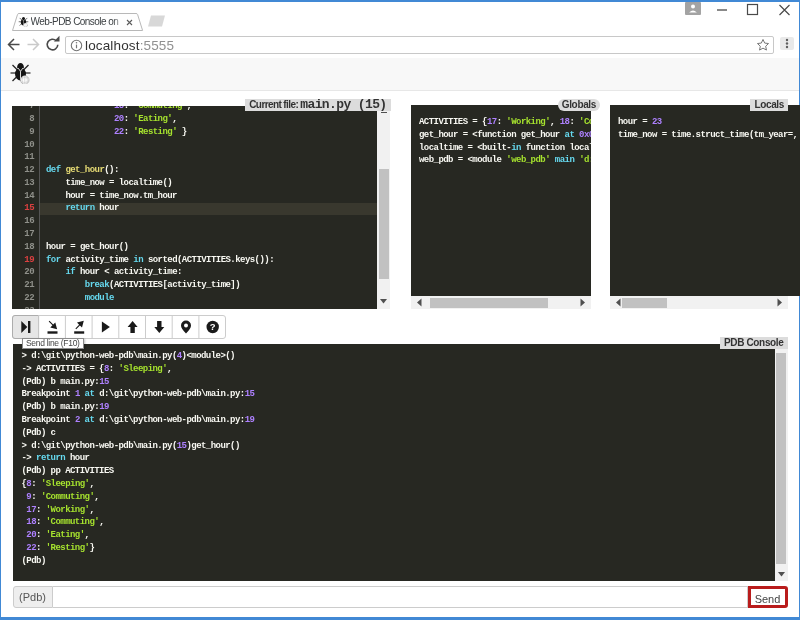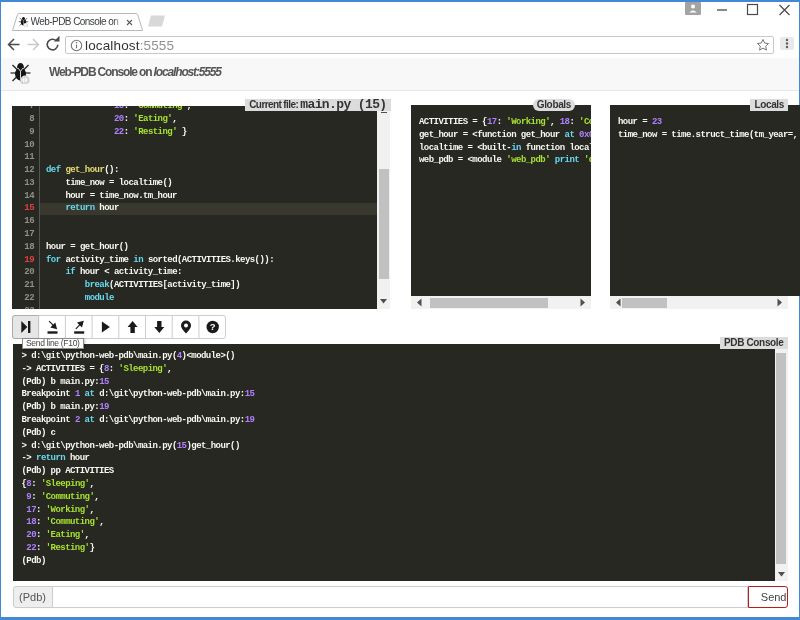--- a/index.html
+++ b/index.html
@@ -83,21 +83,20 @@
     <line x1="5" y1="8" x2="37" y2="40"></line>
         <line x1="37" y1="8" x2="5" y2="40"></line>
     <line x1="1" y1="24" x2="41" y2="24"></line>
   </g>
   <ellipse cx="21" cy="26" rx="11" ry="13" fill="#141414"></ellipse>
   <path d="M14 13 Q15 4 21 4 Q27 4 28 13 L21 19 Z" fill="#141414"></path>
   <path d="M16 14 L21 20.5 L26 14 M21 20.5 V38" stroke="#fafafa" stroke-width="1.7" fill="none"></path>
   <circle cx="29.5" cy="38" r="8.5" fill="#fdfdfd" stroke="#999" stroke-width="1.2"></circle>
   <path d="M23 34.5 q6.5 -3 13 0 M23 41.5 q6.5 3 13 0 M29.5 29.5 v17 M25.2 31 q-2 7 0 14 M33.8 31 q2 7 0 14" stroke="#b5b5b5" stroke-width="0.9" fill="none"></path>
 </svg>
-<div class="abs" style="left:49px;top:65.5px;font-size:12px;font-weight:bold;color:#555;letter-spacing:-1.15px;line-height:13px">Web-PDB Console on <i>localhost:5555</i></div>
 
 <div class="panel" id="filepanel" style="left:12px;top:105.5px;width:378px;height:203.5px">
   <div class="abs" style="left:27.5px;top:97px;width:337.5px;height:12.8px;background:#39382e"></div>
   <div class="abs" style="left:27px;top:0;width:1px;height:203.5px;background:#555"></div>
   <pre class="abs" id="gut" style="left:0;top:-5.4px;width:22px;text-align:right;color:#8f908a">7
 8
 9
 10
 11
 12
@@ -135,29 +134,29 @@
   <svg class="abs" style="left:365px;top:188px" width="13" height="13">
         <path d="M3 5 h7 l-3.5 4.5 z" fill="#505050"></path>
       </svg>
 </div>
 <div class="lbl" style="right:409.5px;top:99px;letter-spacing:-0.6px">Current file: <span class="mono">main.py (15)</span></div>
 
 <div class="panel" style="left:411px;top:104.5px;width:180px;height:191.5px">
   <pre class="abs" style="left:8px;top:11.5px">ACTIVITIES = {<span class="n">17</span>: <span class="s">'Working'</span>, <span class="n">18</span>: <span class="s">'Commuting'</span>,
 get_hour = &lt;function get_hour <span class="k">at</span> <span class="n">0x000000000</span>
 localtime = &lt;built-<span class="k">in</span> function localtime&gt;
-web_pdb = &lt;module <span class="s">'web_pdb'</span> <span class="k">print</span> <span class="s">'d:\git\py</span></pre>
+web_pdb = &lt;module <span class="s">'web_pdb'</span> <span class="k">main</span> <span class="s">'d:\git\py</span></pre>
 </div>
 <div class="sb" style="left:411px;top:296px;width:180px;height:13px"></div>
 <div class="thumb" style="left:430px;top:297.5px;width:118px;height:10px"></div>
 <svg class="abs" style="left:411px;top:296px" width="180" height="13">
   <path d="M10.5 2.5 L6 6.5 L10.5 10.5 z" fill="#505050"></path>
   <path d="M169.5 2.5 L174 6.5 L169.5 10.5 z" fill="#505050"></path>
 </svg>
-<div class="lbl" style="right:225px;top:99px;border-radius:6px;">Globals</div>
+<div class="lbl" style="right:200px;top:99px;border-radius:6px;">Globals</div>
 
 <div class="panel" style="left:610px;top:104.5px;width:196px;height:191.5px">
   <pre class="abs" style="left:8px;top:11.5px">hour = <span class="n">23</span>
 time_now = time.struct_time(tm_year=,</pre>
 </div>
 <div class="sb" style="left:610px;top:296px;width:178px;height:13px"></div>
 <div class="thumb" style="left:622px;top:297.5px;width:45px;height:10px"></div>
 <svg class="abs" style="left:610px;top:296px" width="178" height="13">
   <path d="M10.5 2.5 L6 6.5 L10.5 10.5 z" fill="#505050"></path>
   <path d="M167.5 2.5 L172 6.5 L167.5 10.5 z" fill="#505050"></path>
@@ -237,14 +236,14 @@
   <svg class="abs" style="left:762px;top:223px" width="13" height="13">
         <path d="M3 5 h7 l-3.5 4.5 z" fill="#505050"></path>
       </svg>
 </div>
 <div class="lbl" style="right:12.5px;top:336.5px;">PDB Console</div>
 
 <div class="abs" style="left:22px;top:337.5px;background:#fff;border:1px solid #8c8c8c;box-shadow:1px 1px 2px rgba(0,0,0,.25);font-size:8.5px;line-height:8.5px;color:#444;padding:0.5px 3px;white-space:nowrap;letter-spacing:-0.3px;z-index:6">Send line (F10)</div>
 
 <div class="abs" style="left:12.5px;top:586px;width:40px;height:22px;background:#eee;border:1px solid #ccc;border-radius:3px 0 0 3px;box-sizing:border-box;font-size:11px;color:#555;line-height:20px;text-align:center">(Pdb)</div>
 <div class="abs" style="left:52.5px;top:586px;width:695px;height:22px;background:#fff;border:1px solid #ccc;border-left:none;box-sizing:border-box"></div>
-<div class="abs" style="left:747.5px;top:586px;width:40px;height:22px;background:#fff;border:1px solid #b91c1c;border-radius:0 3px 3px 0;box-sizing:border-box;font-size:11px;color:#444;line-height:20px;text-align:right">Send</div>
+<div class="abs" style="left:747.5px;top:586px;width:40px;height:22px;background:#fff;border:3px solid #b91c1c;border-radius:0 3px 3px 0;box-sizing:border-box;font-size:11px;color:#444;line-height:20px;text-align:center">Send</div>
 
 </div>
 </body></html>

